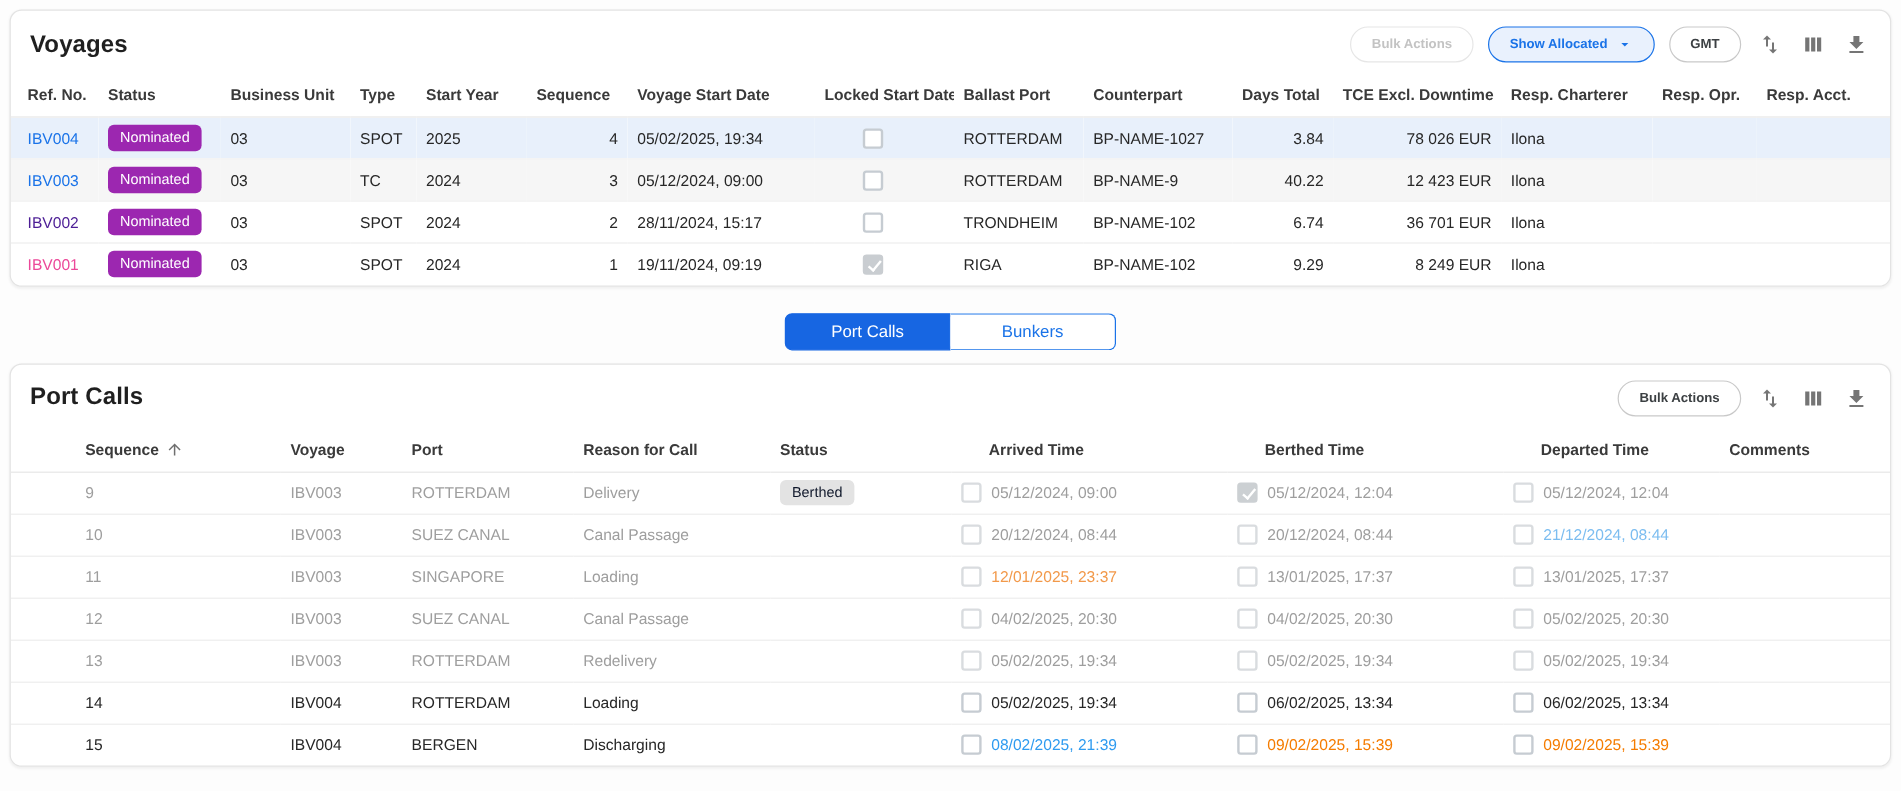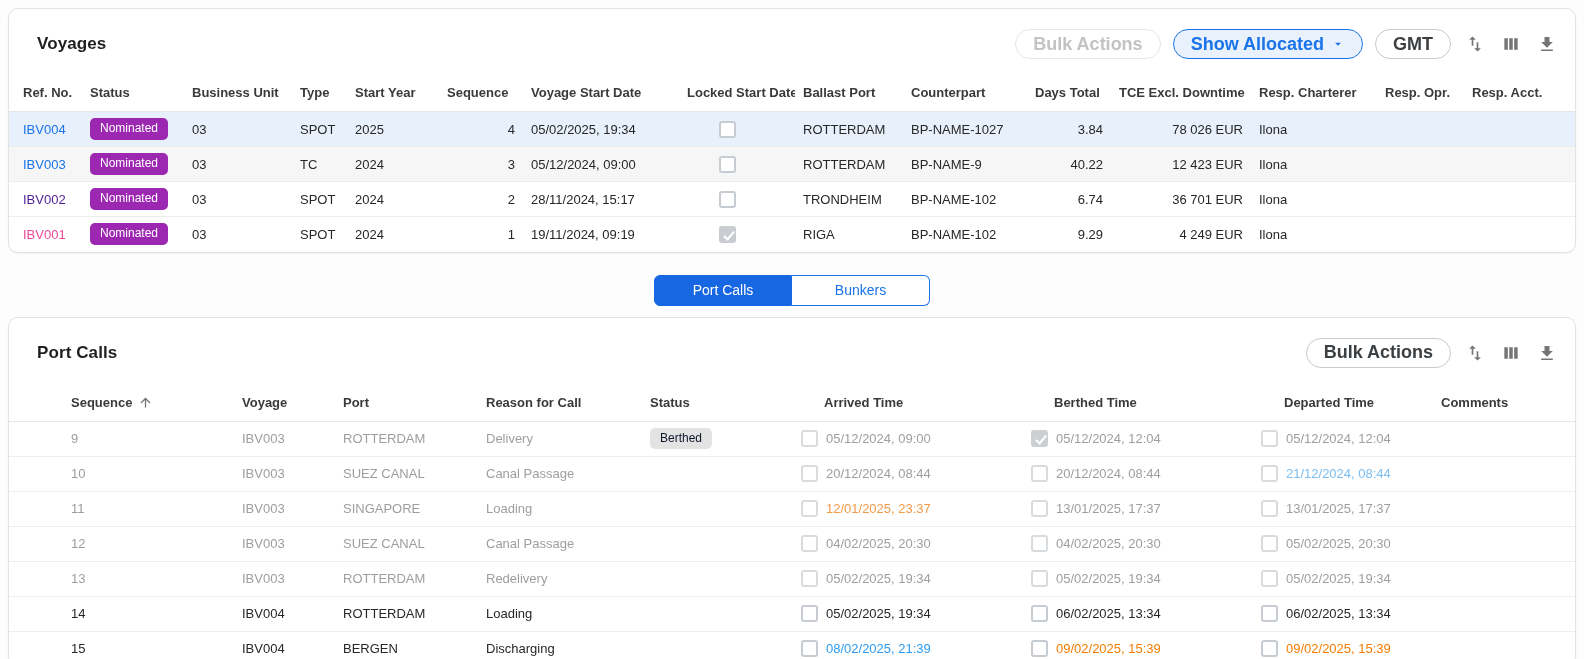--- a/index.html
+++ b/index.html
@@ -18,35 +18,35 @@
     box-shadow:0 1px 2px rgba(0,0,0,0.05);
     overflow:hidden;
   }
   .card-bar {
     display:flex;
     justify-content:space-between;
     align-items:center;
     padding:13px 16px 9px 16px;
   }
   .card-title {
-    margin:12px;
-    font-size:17px;
+    margin:0;
+    font-size:20px;
     font-weight:700;
     color:#1f1f1f;
     letter-spacing:.1px;
   }
   .toolbar { display:flex; align-items:center; gap:12px; }
   .pill {
     height:30px;
     padding:0 17px;
     border-radius:16px;
     border:1px solid #c9c9c9;
     background:#fff;
     font-family:inherit;
-    font-size:18px;
+    font-size:11px;
     font-weight:600;
     color:#3c4043;
     cursor:pointer;
     white-space:nowrap;
   }
   .pill-disabled { color:#c3c3c3; border-color:#e6e6e6; cursor:default; }
   .pill-primary {
     display:flex; align-items:center; gap:7px;
     background:#e9f1fd;
     border:1.5px solid #1a73e8;
@@ -266,21 +266,21 @@
           <td><span class="badge badge-purple" style="background: rgb(156, 39, 176);">Nominated</span></td>
           <td>03</td>
           <td>SPOT</td>
           <td>2024</td>
           <td class="r">1</td>
           <td>19/11/2024, 09:19</td>
           <td class="locked-cell"><span class="cb checked"></span></td>
           <td>RIGA</td>
           <td>BP-NAME-102</td>
           <td class="r">9.29</td>
-          <td class="r">4 249 EUR</td>
+          <td class="r">8 249 EUR</td>
           <td>Ilona</td>
           <td></td>
           <td></td>
         </tr>
       </tbody>
   </table>
 </section>
 
 <div class="tabs" id="tabs">
     <button class="tab active" style="background: rgb(23, 102, 226); border-color: rgb(23, 102, 226);">Port Calls</button>

